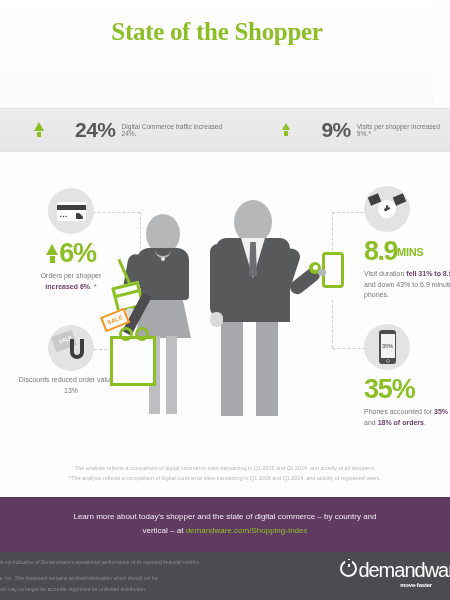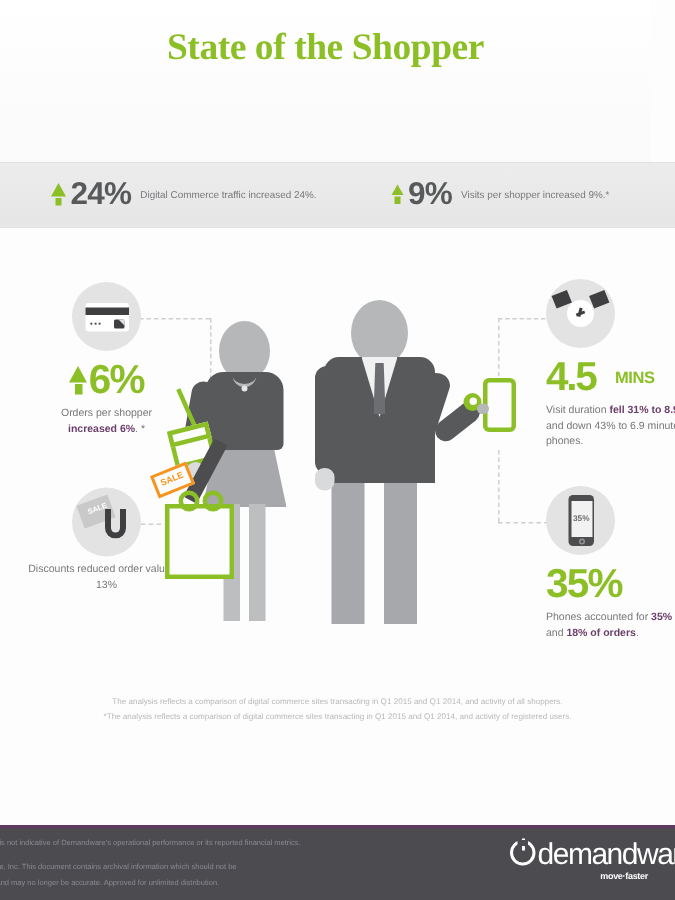--- a/index.html
+++ b/index.html
@@ -53,41 +53,41 @@
     border-right: 5px solid transparent;
     border-bottom: 9px solid #8cbf26;
     position: relative; top: -1px;
   }
   .uparrow.small {
     border-left-width: 4px; border-right-width: 4px; border-bottom-width: 7px;
   }
   .arrow-wrap { display: inline-flex; flex-direction: column; align-items: center; margin-right: 3px; }
   .arrow-wrap .stem { width: 4px; height: 5px; background: #8cbf26; }
   .bar-num {
-    font-size: 21px; font-weight: bold; color: #58595b; letter-spacing: -0.5px;
+    font-size: 21px; font-weight: bold; color: #58595b; letter-spacing: -0.5px; margin-left: 28px;
   }
   .bar-label { font-size: 6.6px; color: #77787b; margin-left: 6px; }
 
   
   .stat-block { position: absolute; text-align: center; width: 130px; }
   .stat-block.left { left: 6px; }
   .stat-block.right { left: 322px; text-align: left; }
   .icon-circle {
     width: 46px; height: 46px; border-radius: 50%;
     background: #e3e3e3; position: relative; margin: 0 auto;
   }
   .stat-block.right .icon-circle { margin: 0 0 0 42px; }
   .bignum-row { display: flex; align-items: center; justify-content: center; margin-top: 6px; }
   .stat-block.right .bignum-row { justify-content: flex-start; margin-left: 42px; }
   .bignum {
     font-size: 27px; font-weight: bold; color: #8cbf26; letter-spacing: -1.2px;
     line-height: 1;
   }
   .bignum.mins { letter-spacing: -1.5px; }
-  .unit { font-size: 11px; font-weight: bold; color: #8cbf26; letter-spacing: -0.3px; padding-left: 13px; }
+  .unit { font-size: 11px; font-weight: bold; color: #8cbf26; letter-spacing: -0.3px; }
   .stat-desc {
     font-size: 7px; line-height: 10.5px; color: #77787b; margin-top: 4px;
     width: 110px; margin-left: auto; margin-right: auto;
   }
   .stat-block.right .stat-desc { margin-left: 42px; width: 120px; }
   .hl-purple { color: #6b3d6b; font-weight: bold; }
 
   
   .cc { position: absolute; left: 9px; top: 14px; width: 29px; height: 19px; background: #fff; border-radius: 2px; }
   .cc-stripe { position: absolute; left: 0; top: 3px; width: 29px; height: 5px; background: #3f3f41; }
@@ -293,21 +293,21 @@
   <div class="stat-block right" style="top:186px;">
     <div class="icon-circle">
       <div class="strap a"></div>
         <div class="strap b"></div>
       <div class="watch-face">
           <div class="watch-hand"></div>
           <div class="watch-hand2"></div>
         </div>
     </div>
     <div class="bignum-row">
-      <span class="bignum mins">4.5</span>
+      <span class="bignum mins">8.9</span>
       <span class="unit">MINS</span>
     </div>
     <div class="stat-desc">
       <span>Visit duration </span><span class="hl-purple">fell 31% to 8.9 minutes</span><span>, and down 43% to 6.9 minutes on phones.</span>
     </div>
   </div>
 
   <div class="stat-block left" style="top:325px;">
     <div class="icon-circle">
       <div class="sale-tag-ic">
@@ -377,20 +377,25 @@
           <div class="m-phone-grip"></div>
         </div>
     </div>
   </div>
 
   <div class="footnotes">
     <div>The analysis reflects a comparison of digital commerce sites transacting in Q1 2015 and Q1 2014, and activity of all shoppers.</div>
     <div>*The analysis reflects a comparison of digital commerce sites transacting in Q1 2015 and Q1 2014, and activity of registered users.</div>
   </div>
 
+  <div class="cta">
+    <div class="cta-text">
+      <span>Learn more about today's shopper and the state of digital commerce – by country and vertical – at </span><span class="cta-link">demandware.com/Shopping-Index</span>
+    </div>
+  </div>
 
   <div class="footer">
     <div class="footer-legal">
       <div>Index is not indicative of Demandware's operational performance or its reported financial metrics.</div>
       <div class="l2">ndware, Inc. This document contains archival information which should not be</div>
       <div>rrent and may no longer be accurate. Approved for unlimited distribution.</div>
     </div>
     <div class="logo">
       <span class="logo-mark"></span>
       <span class="logo-text">demandware</span>

